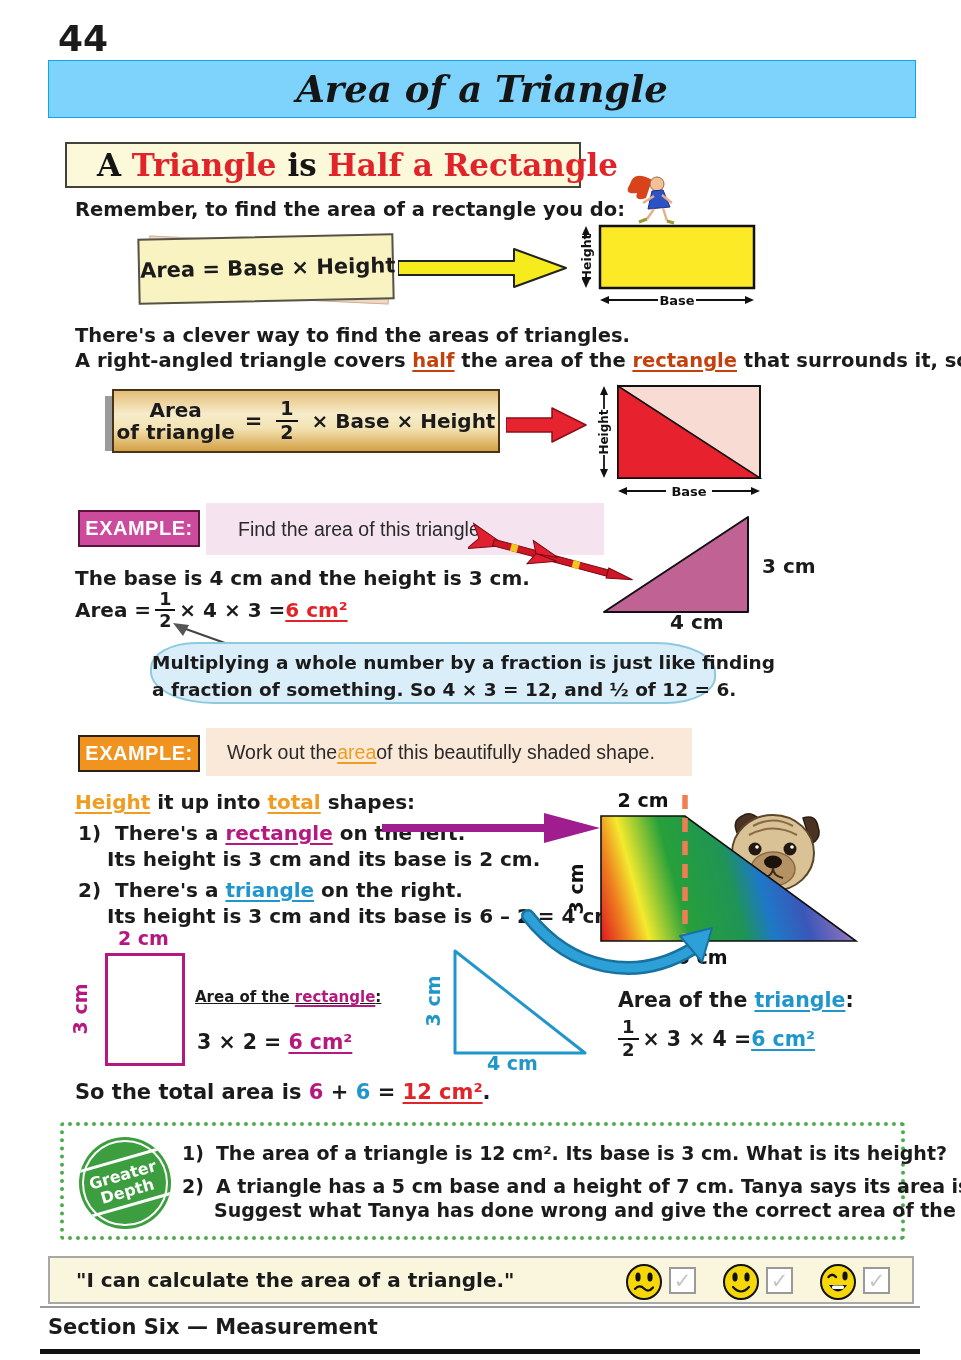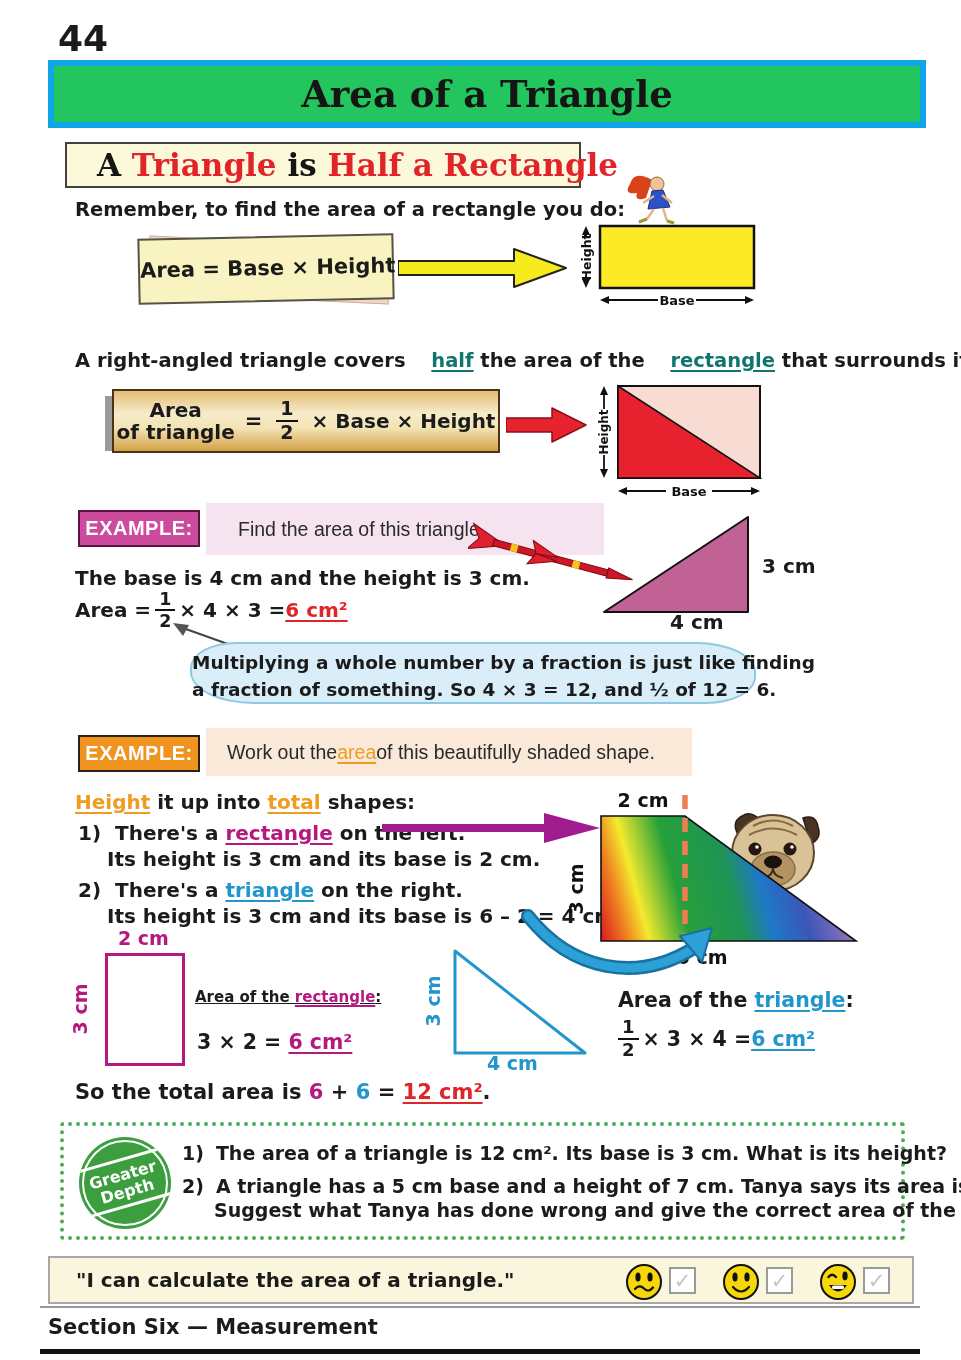--- a/index.html
+++ b/index.html
@@ -3,49 +3,49 @@
 <meta charset="utf-8">
 <style>
   html,body{margin:0;padding:0;background:#fff;}
   .page{position:relative;width:961px;height:1360px;background:#ffffff;overflow:hidden;
         font-family:"DejaVu Sans",sans-serif;}
   .abs{position:absolute;}
   .mk{font-family:"DejaVu Sans",sans-serif;font-weight:bold;color:#1b1b1b;white-space:nowrap;}
   .serif{font-family:"DejaVu Serif","Liberation Serif",serif;font-weight:bold;color:#151515;}
   .plain{font-family:"Liberation Sans",sans-serif;color:#2a2a2a;white-space:nowrap;}
   .t-red{color:#e0242a;}
-  .t-green{color:#0f766e;text-decoration:underline;text-underline-offset:3px;text-decoration-thickness:2px;margin-left:19px;}
+  .t-green{color:#c2410c;text-decoration:underline;text-underline-offset:3px;text-decoration-thickness:2px;}
   .t-orange-u{color:#ef9c20;text-decoration:underline;text-underline-offset:3px;text-decoration-thickness:2px;}
   .t-magenta{color:#b5187e;}
   .t-magenta-u{color:#b5187e;text-decoration:underline;text-underline-offset:3px;text-decoration-thickness:2px;}
   .t-blue{color:#2196cc;}
   .t-blue-u{color:#2196cc;text-decoration:underline;text-underline-offset:3px;text-decoration-thickness:2px;}
   .t-red-u{color:#e0242a;text-decoration:underline;text-underline-offset:3px;text-decoration-thickness:2px;}
-  .title-banner{left:48px;top:60px;width:866px;height:56px;background:#22c55e;border:6px solid #0ea5e9;
-        text-align:center;line-height:56px;font-size:37px;}
+  .title-banner{left:48px;top:60px;width:866px;height:56px;background:#7dd3fc;border:1px solid #0ea5e9;
+        text-align:center;line-height:56px;font-size:37px;font-style:italic;}
   .heading1{left:65px;top:142px;width:482px;height:42px;background:#fcf8da;border:2px solid #42423a;
         line-height:42px;font-size:31px;padding-left:30px;white-space:nowrap;}
   .card-shadow{left:148px;top:241px;width:240px;height:56px;background:#f1d8c4;border:1px solid #cfae93;transform:rotate(2.6deg);}
   .card{left:138px;top:236px;width:252px;height:62px;background:#f9f3c2;border:2px solid #55524a;transform:rotate(-1.2deg);
         text-align:center;line-height:60px;font-size:21px;}
   .scroll-shadow{left:105px;top:396px;width:387px;height:55px;background:#9b9b9b;}
   .scroll{left:112px;top:389px;width:384px;height:60px;border:2px solid #4a3418;
         background:linear-gradient(180deg,#e3bd77 0%,#f7ecca 38%,#f3e3b4 62%,#d3a145 100%);
         display:flex;align-items:center;justify-content:center;gap:10px;}
   .frac{display:inline-flex;flex-direction:column;align-items:center;line-height:1.05;margin:0 4px;}
   .frac .fn{border-bottom:2.5px solid #111;padding:0 4px 1px;}
   .frac .fd{padding-top:1px;}
   .badge{width:118px;height:33px;color:#fff;font-family:"Liberation Sans",sans-serif;font-weight:bold;
         font-size:20px;text-align:center;line-height:33px;letter-spacing:.5px;}
   .badge-pink{background:#cc4b9c;border:2.5px solid #5d1340;}
   .badge-orange{background:#f0941f;border:2.5px solid #2a2218;}
   .strip{display:flex;align-items:center;font-size:19.5px;}
   .cloud{left:150px;top:642px;width:566px;height:62px;background:#d9eef9;border:2.5px solid #8ecadf;
         border-radius:46px 60px 50px 64px / 26px 30px 27px 32px;text-align:center;font-size:18.5px;line-height:1.45;
-        padding-top:6px;box-sizing:border-box;margin-left:40px;}
+        padding-top:6px;box-sizing:border-box;}
   .gd-box{left:60px;top:1122px;width:845px;height:118px;border:4px dotted #4cab4c;border-radius:4px;background:#fff;box-sizing:border-box;}
   .gd-badge{left:15px;top:11px;width:92px;height:92px;border-radius:50%;background:#3c9e3e;overflow:hidden;}
   .gd-badge::after{content:"";position:absolute;inset:3px;border:2px solid #fff;border-radius:50%;}
   .gd-stripe{position:absolute;left:-12%;width:124%;height:3px;background:#fff;transform:rotate(-16deg);}
   .gd-text{position:absolute;inset:0;display:flex;flex-direction:column;align-items:center;justify-content:center;
         transform:rotate(-16deg);color:#fff;font-weight:bold;font-size:16px;line-height:1.08;font-family:"DejaVu Sans",sans-serif;}
   .qline{display:flex;gap:12px;font-size:19px;}
   .bar{left:48px;top:1256px;width:866px;height:48px;background:#faf5dd;border:2px solid #a8a8a8;box-sizing:border-box;}
   .checkbox{width:27px;height:27px;background:#fff;border:2px solid #9a9a9a;box-sizing:border-box;
         display:flex;align-items:center;justify-content:center;color:#c4c4c4;font-size:21px;font-weight:bold;}
@@ -91,20 +91,21 @@
     <text transform="translate(19 91) rotate(-90)" text-anchor="middle" y="0" font-size="12.5" fill="#111">Height</text>
     <line x1="14" y1="110" x2="14" y2="115" stroke="#111" stroke-width="1.8"></line>
     <polygon points="14,122 10,113 18,113" fill="#111"></polygon>
     <polygon points="28,134 37,130 37,138" fill="#111"></polygon>
     <line x1="37" y1="134" x2="86" y2="134" stroke="#111" stroke-width="1.8"></line>
     <text x="105" y="139" text-anchor="middle" font-size="13" fill="#111">Base</text>
     <line x1="124" y1="134" x2="173" y2="134" stroke="#111" stroke-width="1.8"></line>
     <polygon points="182,134 173,130 173,138" fill="#111"></polygon>
   </svg>
 
+  <div class="abs mk" style="left:75px;top:324px;font-size:19.5px;">There's a clever way to find the areas of triangles.</div>
   <div class="abs mk" style="left:75px;top:349px;font-size:19.5px;">
     <span>A right-angled triangle covers </span><span class="t-green">half</span><span> the area of the </span><span class="t-green">rectangle</span><span> that surrounds it, so...</span>
   </div>
 
   <div class="abs scroll-shadow"></div>
   <div class="abs scroll mk">
     <span style="display:inline-flex;flex-direction:column;align-items:center;line-height:1.1;font-size:20px;">
       <span>Area</span>
       <span>of triangle</span>
     </span>

